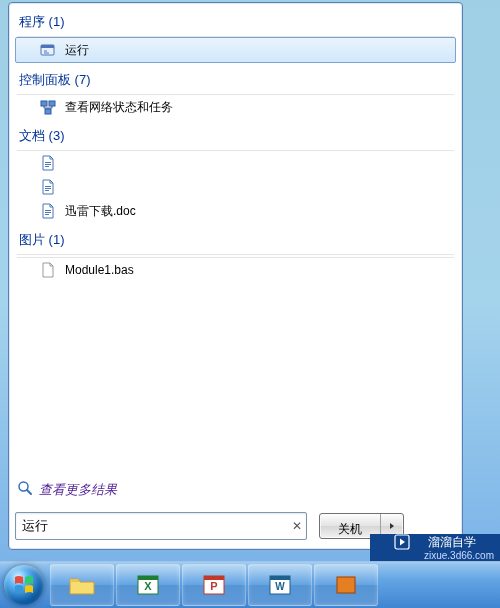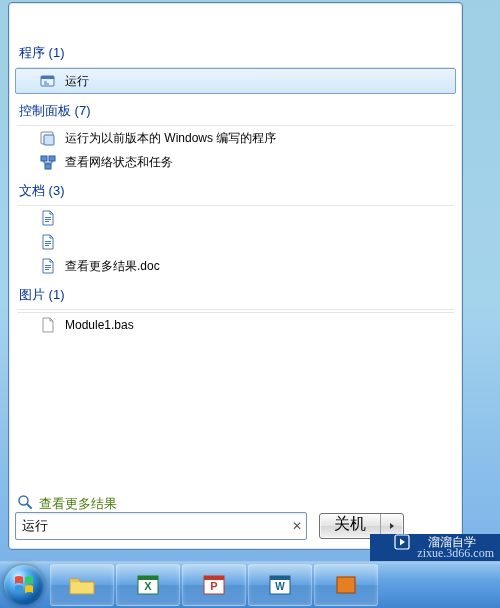--- a/index.html
+++ b/index.html
@@ -32,21 +32,20 @@
     box-shadow: inset 0 0 0 1px #dde7f5;
     overflow: hidden;
   }
   .results {
     position: absolute;
     top: 2px;
     left: 2px;
     right: 2px;
     bottom: 78px;
     overflow: hidden;
-    margin-top: 31px;
   }
   .group-header {
     color: #003399;
     font-size: 13px;
     padding: 8px 8px 3px 8px;
   }
   .group-line {
     border-bottom: 1px solid #e5e5e5;
     margin: 2px 6px 0 6px;
   }
@@ -69,26 +68,27 @@
   }
   .item.selected {
     background: linear-gradient(to bottom, #eaf4fd 0%, #d1e8fb 100%);
     border: 1px solid #7da2ce;
     border-radius: 2px;
     margin: 0 4px;
     padding-left: 23px;
   }
   .see-more {
     position: absolute;
-    bottom: 36px;
+    bottom: 50px;
     left: 8px;
-    color: #4d7c0f;
+    color: #4c1d95;
     display: flex;
     align-items: center;
     font-size: 13px;
+    font-style: italic;
   }
   .see-more .icon {
     margin-right: 6px;
   }
   .bottom-row {
     position: absolute;
     bottom: 6px;
     left: 6px;
     right: 6px;
     height: 34px;
@@ -127,23 +127,23 @@
     height: 24px;
     border: 1px solid #707070;
     border-radius: 3px;
     overflow: hidden;
     background: linear-gradient(to bottom, #fdfdfd, #e4e4e4 48%, #d7d7d7 52%, #f2f2f2);
     box-shadow: inset 0 0 0 1px #ffffffaa;
   }
   .shutdown-btn {
     width: 60px;
     display: flex;
-    align-items: flex-start;
-    justify-content: center;
-    font-size: 16px;
+    align-items: flex-end;
+    justify-content: center;
+    font-size: 12px;
     border-right: 1px solid #a0a0a0;
     cursor: default;
   }
   .shutdown-arrow {
     width: 22px;
     display: flex;
     align-items: center;
     justify-content: center;
     cursor: default;
   }
@@ -207,23 +207,22 @@
     align-items: flex-start;
     justify-content: center;
     font-size: 12px;
     gap: 18px;
   }
   .watermark-sub {
     position: absolute;
     right: 6px;
     bottom: 47px;
     color: #c9dbff;
-    font-size: 12px;
+    font-size: 10px;
     z-index: 3;
-    font-family: Liberation Serif, serif;
   }
 </style>
 </head>
 <body>
 
 <div class="window-edge"></div>
 
 <div class="search-panel">
   <div class="results" id="results">
       <div class="group-header">程序 (1)</div>
@@ -233,29 +232,20 @@
           <svg width="18" height="18" viewBox="0 0 18 18">
             <rect x="2" y="4" width="13" height="10" rx="1" fill="#e8f0fb" stroke="#4a76b8"></rect>
             <rect x="2" y="4" width="13" height="3" fill="#4a76b8"></rect>
             <path d="M5 10 L8 10 M5 12 L10 12" stroke="#4a76b8" stroke-width="1"></path>
           </svg>
         </span>
         <span>运行</span>
       </div>
       <div class="group-header">控制面板 (7)</div>
       <div class="group-line"></div>
-      <div class="item">
-        <span class="icon">
-          <svg width="18" height="18" viewBox="0 0 18 18">
-            <rect x="2" y="3" width="12" height="12" rx="1" fill="#f5f5f5" stroke="#888"></rect>
-            <rect x="5" y="6" width="10" height="10" rx="1" fill="#cde4f7" stroke="#4a76b8"></rect>
-          </svg>
-        </span>
-        <span>运行为以前版本的 Windows 编写的程序</span>
-      </div>
       <div class="item">
         <span class="icon">
           <svg width="18" height="18" viewBox="0 0 18 18">
             <rect x="2" y="3" width="6" height="5" fill="#5b8fd6" stroke="#2e5a9e"></rect>
             <rect x="10" y="3" width="6" height="5" fill="#5b8fd6" stroke="#2e5a9e"></rect>
             <rect x="6" y="11" width="6" height="5" fill="#5b8fd6" stroke="#2e5a9e"></rect>
             <path d="M5 8 L5 10 L13 10 L13 8 M9 10 L9 11" stroke="#2e5a9e" fill="none"></path>
           </svg>
         </span>
         <span>查看网络状态和任务</span>
@@ -289,21 +279,21 @@
       <div class="item">
         <span class="icon">
           <svg width="18" height="18" viewBox="0 0 18 18">
             <path d="M4 2 L11 2 L14 5 L14 16 L4 16 Z" fill="#fff" stroke="#4a76b8"></path>
             <path d="M11 2 L11 5 L14 5" fill="none" stroke="#4a76b8"></path>
             <rect x="6" y="8" width="6" height="1" fill="#4a76b8"></rect>
             <rect x="6" y="10" width="6" height="1" fill="#4a76b8"></rect>
             <rect x="6" y="12" width="4" height="1" fill="#4a76b8"></rect>
           </svg>
         </span>
-        <span>查看更多结果.doc</span>
+        <span>迅雷下载.doc</span>
       </div>
       <div class="group-header">图片 (1)</div>
       <div class="group-line"></div>
       <div class="group-line"></div>
       <div class="item">
         <span class="icon">
           <svg width="18" height="18" viewBox="0 0 18 18">
             <path d="M4 2 L11 2 L14 5 L14 16 L4 16 Z" fill="#fff" stroke="#999"></path>
             <path d="M11 2 L11 5 L14 5" fill="none" stroke="#999"></path>
           </svg>

